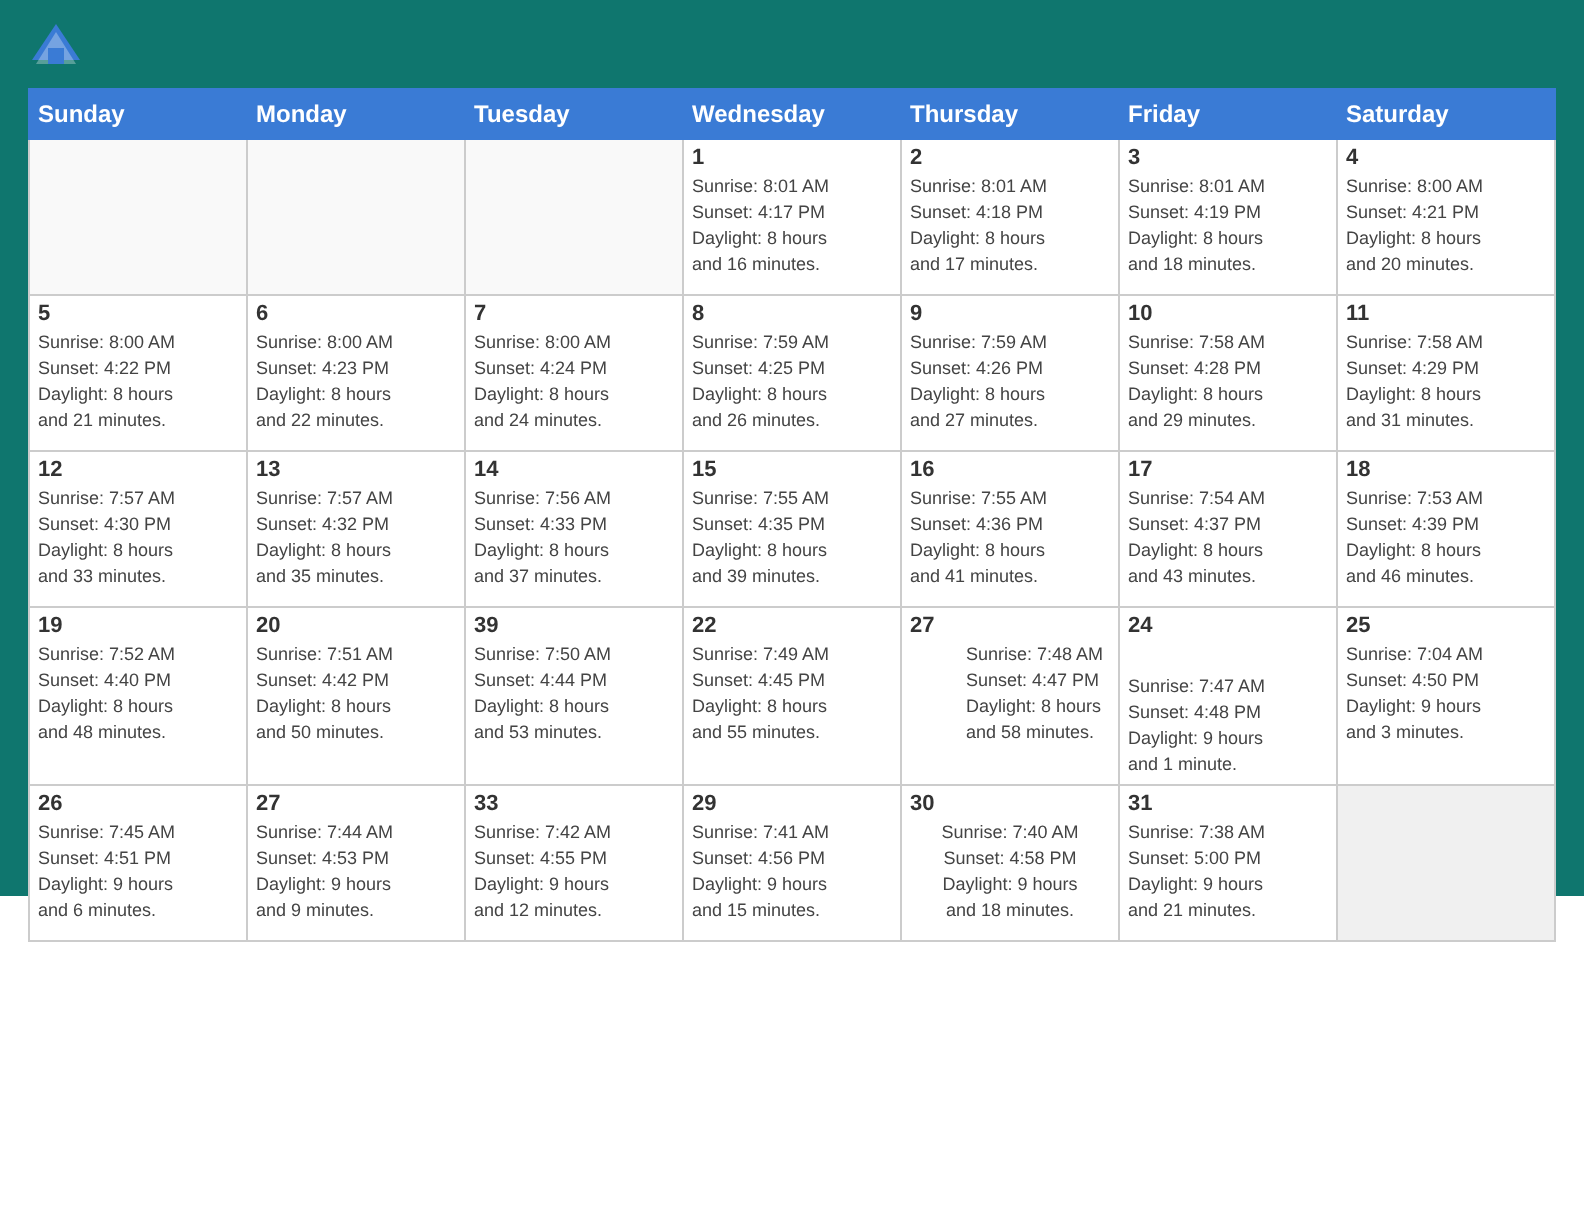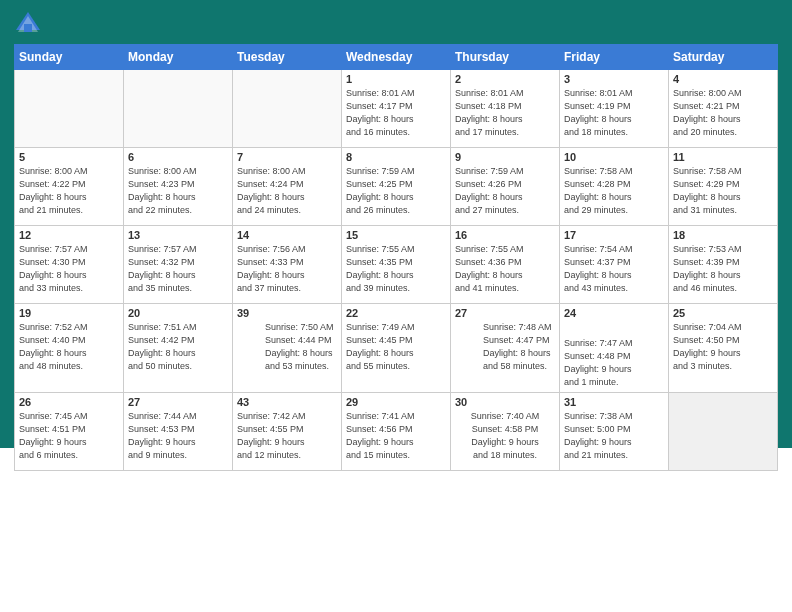--- a/index.html
+++ b/index.html
@@ -276,21 +276,21 @@
           </td>
           <td>
             <span class="day-num">20</span>
             <div class="day-info" style="white-space: pre-line;">Sunrise: 7:51 AM
 Sunset: 4:42 PM
 Daylight: 8 hours
 and 50 minutes.</div>
           </td>
           <td>
             <span class="day-num">39</span>
-            <div class="day-info" style="white-space: pre-line; margin-left: 28px;">Sunrise: 7:50 AM
+            <div class="day-info" style="white-space: pre-line;">Sunrise: 7:50 AM
 Sunset: 4:44 PM
 Daylight: 8 hours
 and 53 minutes.</div>
           </td>
           <td>
             <span class="day-num">22</span>
             <div class="day-info" style="white-space: pre-line;">Sunrise: 7:49 AM
 Sunset: 4:45 PM
 Daylight: 8 hours
 and 55 minutes.</div>
@@ -326,21 +326,21 @@
 and 6 minutes.</div>
           </td>
           <td>
             <span class="day-num">27</span>
             <div class="day-info" style="white-space: pre-line;">Sunrise: 7:44 AM
 Sunset: 4:53 PM
 Daylight: 9 hours
 and 9 minutes.</div>
           </td>
           <td>
-            <span class="day-num">43</span>
+            <span class="day-num">33</span>
             <div class="day-info" style="white-space: pre-line;">Sunrise: 7:42 AM
 Sunset: 4:55 PM
 Daylight: 9 hours
 and 12 minutes.</div>
           </td>
           <td>
             <span class="day-num">29</span>
             <div class="day-info" style="white-space: pre-line;">Sunrise: 7:41 AM
 Sunset: 4:56 PM
 Daylight: 9 hours

